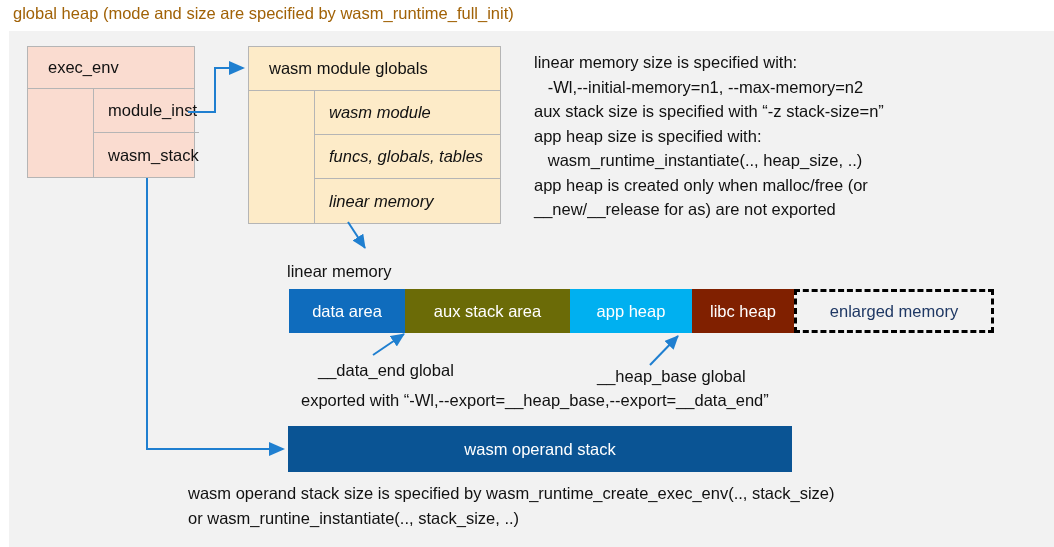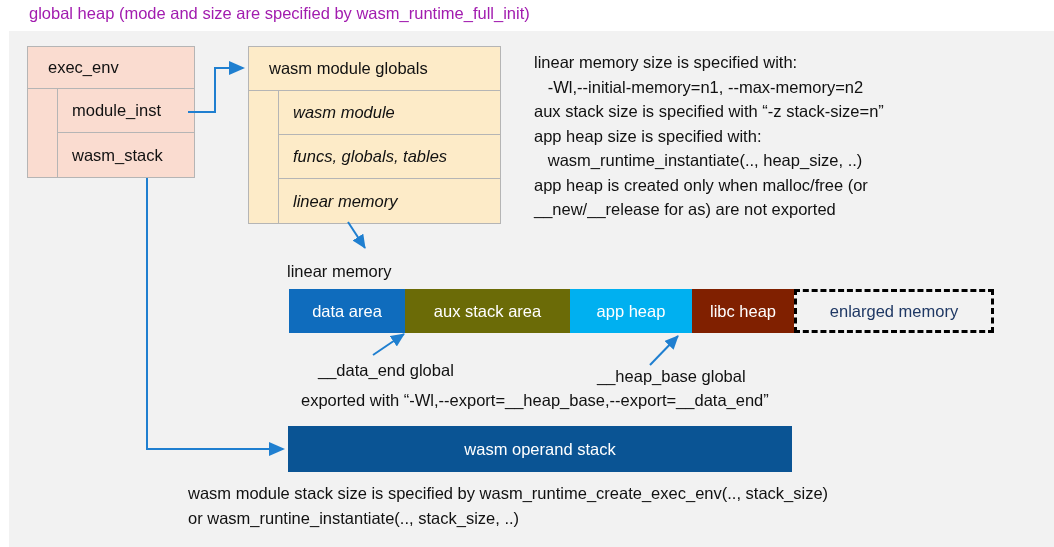--- a/index.html
+++ b/index.html
@@ -6,37 +6,37 @@
   html, body {
     width: 1054px; height: 547px;
     background: #ffffff;
     font-family: "Liberation Sans", sans-serif;
     overflow: hidden;
   }
   #root { position: relative; width: 1054px; height: 547px; }
 
   .title {
     position: absolute; left: 13px; top: 4px;
-    font-size: 16.5px; color: #a21caf; white-space: nowrap; margin-left: 16px;
+    font-size: 16.5px; color: #a16207; white-space: nowrap;
   }
 
   .panel {
     position: absolute; left: 9px; top: 31px;
     width: 1045px; height: 516px;
     background: #f2f2f2;
   }
 
   
   .struct { position: absolute; border: 1px solid #b5b5b5; }
   .struct .hdr {
     height: 41px; display: flex; align-items: center;
     padding-left: 20px; font-size: 16.5px; color: #111;
     border-bottom: 1px solid #b5b5b5;
   }
-  .struct .rowwrap { display: flex; }
+  .struct .rowwrap { display: flex; padding-left: 36px; }
   .struct .gutter { width: 30px; border-right: 1px solid #b5b5b5; flex: none; }
   .struct .rows { flex: 1; }
   .struct .row {
     height: 44px; display: flex; align-items: center;
     padding-left: 14px; font-size: 16.5px; color: #111;
     border-bottom: 1px solid #b5b5b5;
   }
   .struct .row:last-child { border-bottom: none; }
 
   #exec-env-box { left: 27px; top: 46px; width: 168px; background: #fadcd0; }
@@ -141,21 +141,21 @@
       </div>
     </div>
 
   <div class="note" id="data-end-label">__data_end global</div>
   <div class="note" id="heap-base-label">__heap_base global</div>
   <div class="note" id="export-note">exported with “-Wl,--export=__heap_base,--export=__data_end”</div>
 
   <div id="operand-stack-bar" style="background: rgb(10, 84, 148);">
     <span>wasm operand stack</span>
   </div>
-  <div class="note" id="operand-note">wasm module stack size is specified by wasm_runtime_create_exec_env(.., stack_size)
+  <div class="note" id="operand-note">wasm operand stack size is specified by wasm_runtime_create_exec_env(.., stack_size)
 or wasm_runtine_instantiate(.., stack_size, ..)</div>
 
   <svg class="overlay">
     <defs>
       <marker id="ah" markerWidth="9" markerHeight="9" refX="7" refY="3.5" orient="auto">
         <path d="M0,0 L8,3.5 L0,7 z" fill="#1f7fd0"></path>
       </marker>
       <marker id="ah2" markerWidth="8" markerHeight="8" refX="6.5" refY="3.2" orient="auto">
         <path d="M0,0 L7,3.2 L0,6.4 z" fill="#1f7fd0"></path>
       </marker>

